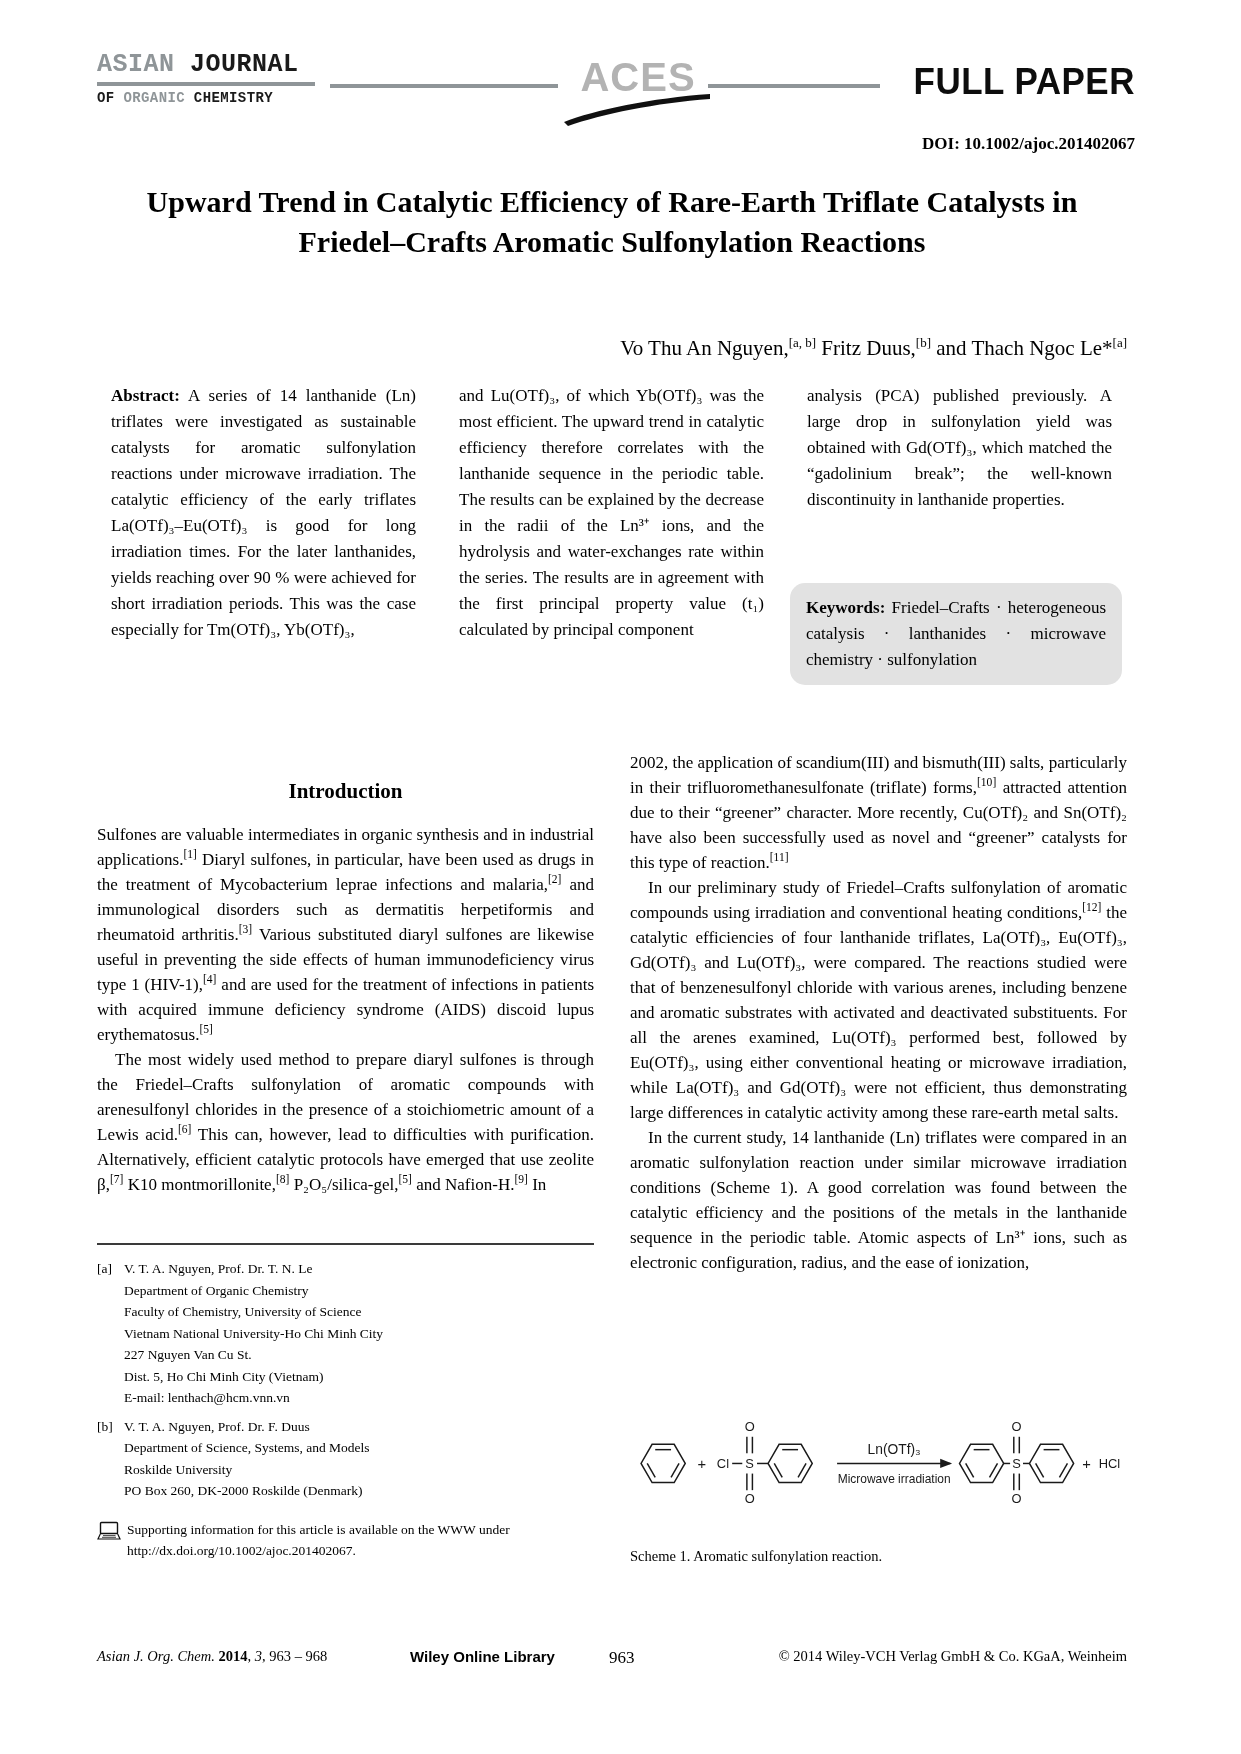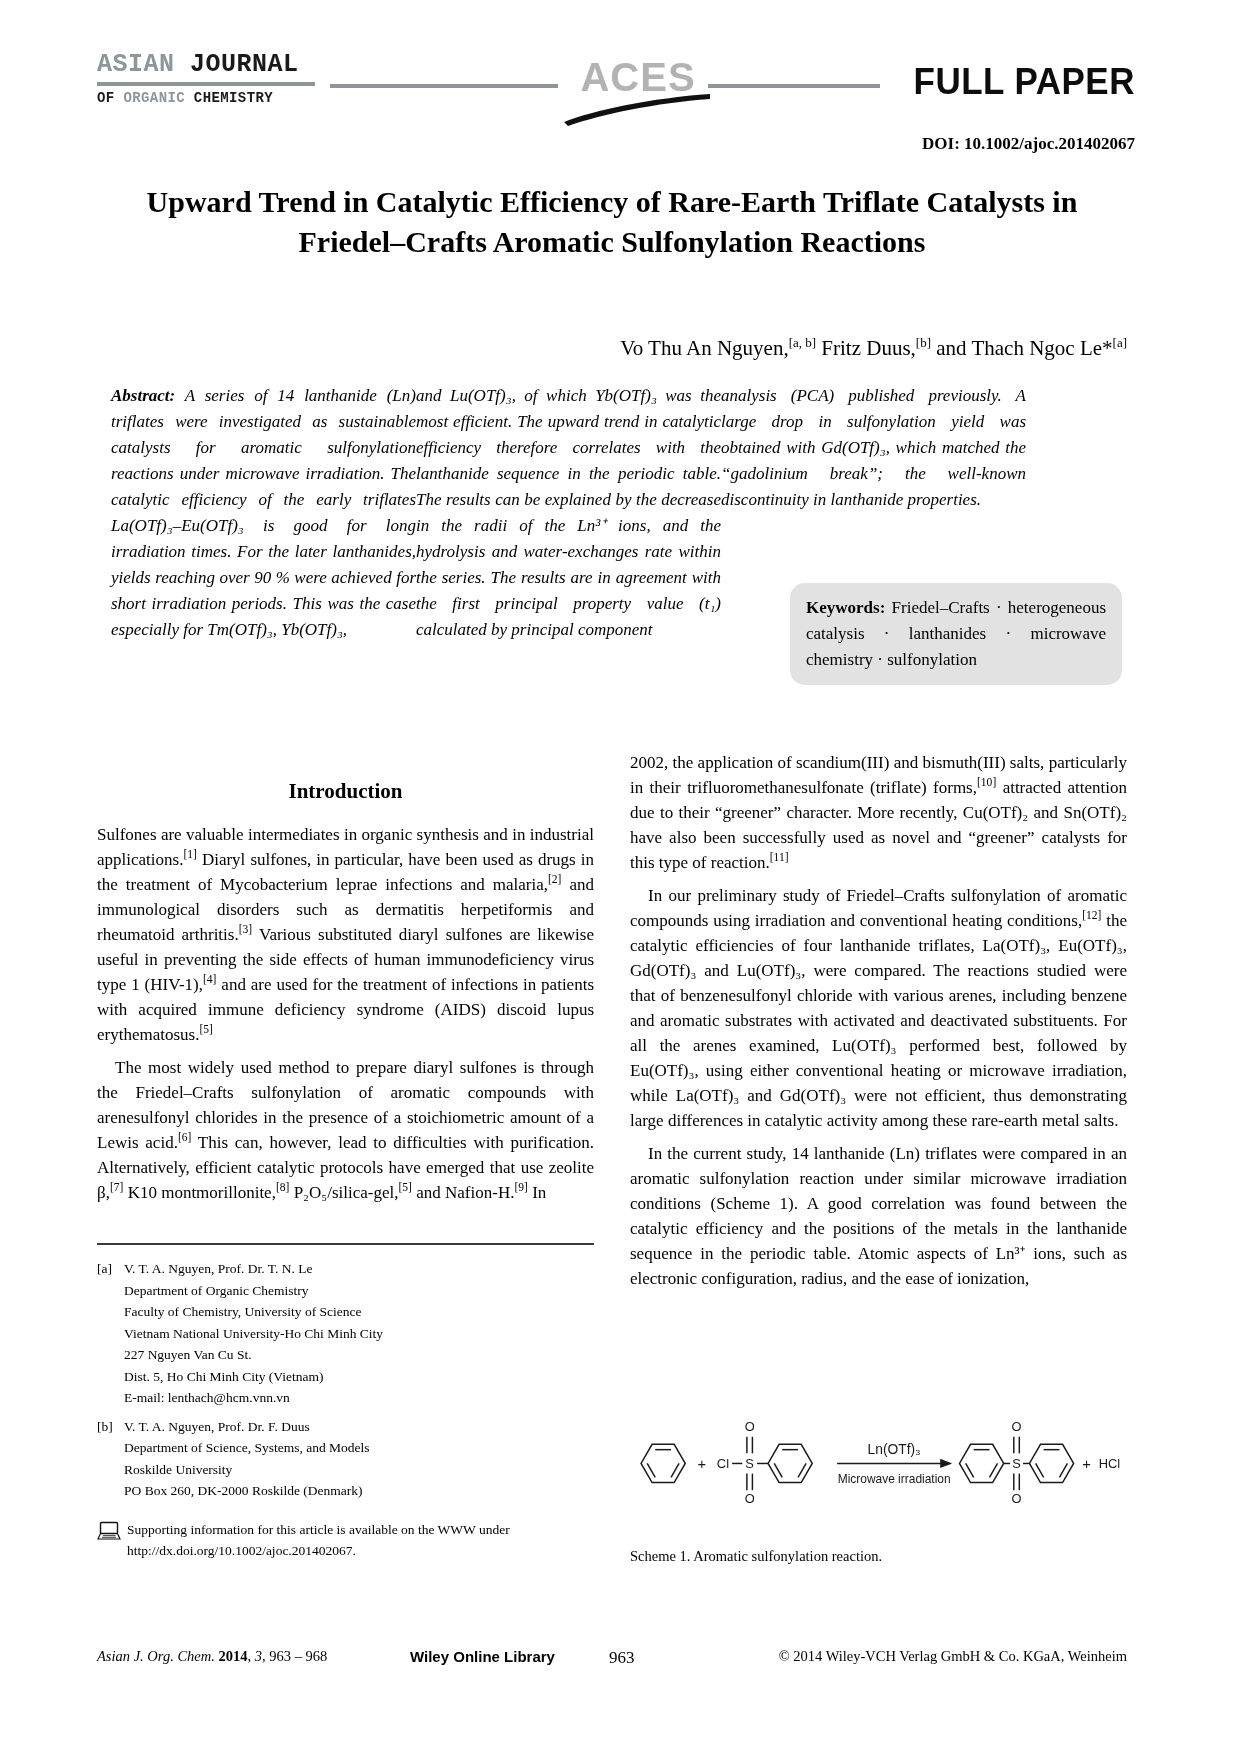--- a/index.html
+++ b/index.html
@@ -26,29 +26,29 @@
                 transform:scaleY(1.05); transform-origin:top right; white-space:nowrap; }
   .doi { position:absolute; right:106px; top:134px; font-size:17px; font-weight:bold; }
   
   .title { position:absolute; left:97px; top:182px; width:1030px; text-align:center;
            font-size:30px; font-weight:bold; line-height:40px; }
   .authors { position:absolute; left:97px; top:288px; width:1030px; text-align:right;
              font-size:21px; font-weight:normal;margin-top:48px; }
   .authors .sup { font-size:13px; vertical-align:super; line-height:0; }
   
   .abstract { position:absolute; left:111px; top:383px; width:1001px;
-              display:grid; grid-template-columns:305px 305px 305px; 
-              font-size:17px; line-height:26px; text-align:justify;font-style:italic; }
+              display:grid; grid-template-columns:305px 305px 305px; column-gap:43px;
+              font-size:17px; line-height:26px; text-align:justify; }
   .abstract b { font-weight:bold; }
   .keywords-box { position:absolute; left:790px; top:583px; width:300px; background:#e2e2e2;
                   padding:12px 16px; font-size:17px; line-height:26px; text-align:justify;border-radius:15px; }
   
   .col { position:absolute; width:497px; font-size:17px; line-height:25px; text-align:justify; }
   .col p { margin:0; }
-  .col p.indent { text-indent:18px;margin-top:8px; }
+  .col p.indent { text-indent:18px; }
   .left-col  { left:97px;  top:822px; }
   .right-col { left:630px; top:750px; }
   .intro-heading { position:absolute; left:97px; top:779px; width:497px; text-align:center;
                    font-size:21px; font-weight:bold; }
   sup { font-size:0.68em; line-height:0; }
   
   .fn-rule { position:absolute; left:97px; top:1243px; width:497px; height:2px; background:#3a3a3a; }
   .footnotes { position:absolute; left:97px; top:1258px; width:497px; font-size:13.5px; line-height:21.5px; }
   .fn-item { display:flex; margin-bottom:7px; }
   .fn-label { width:27px; flex:0 0 27px; }

